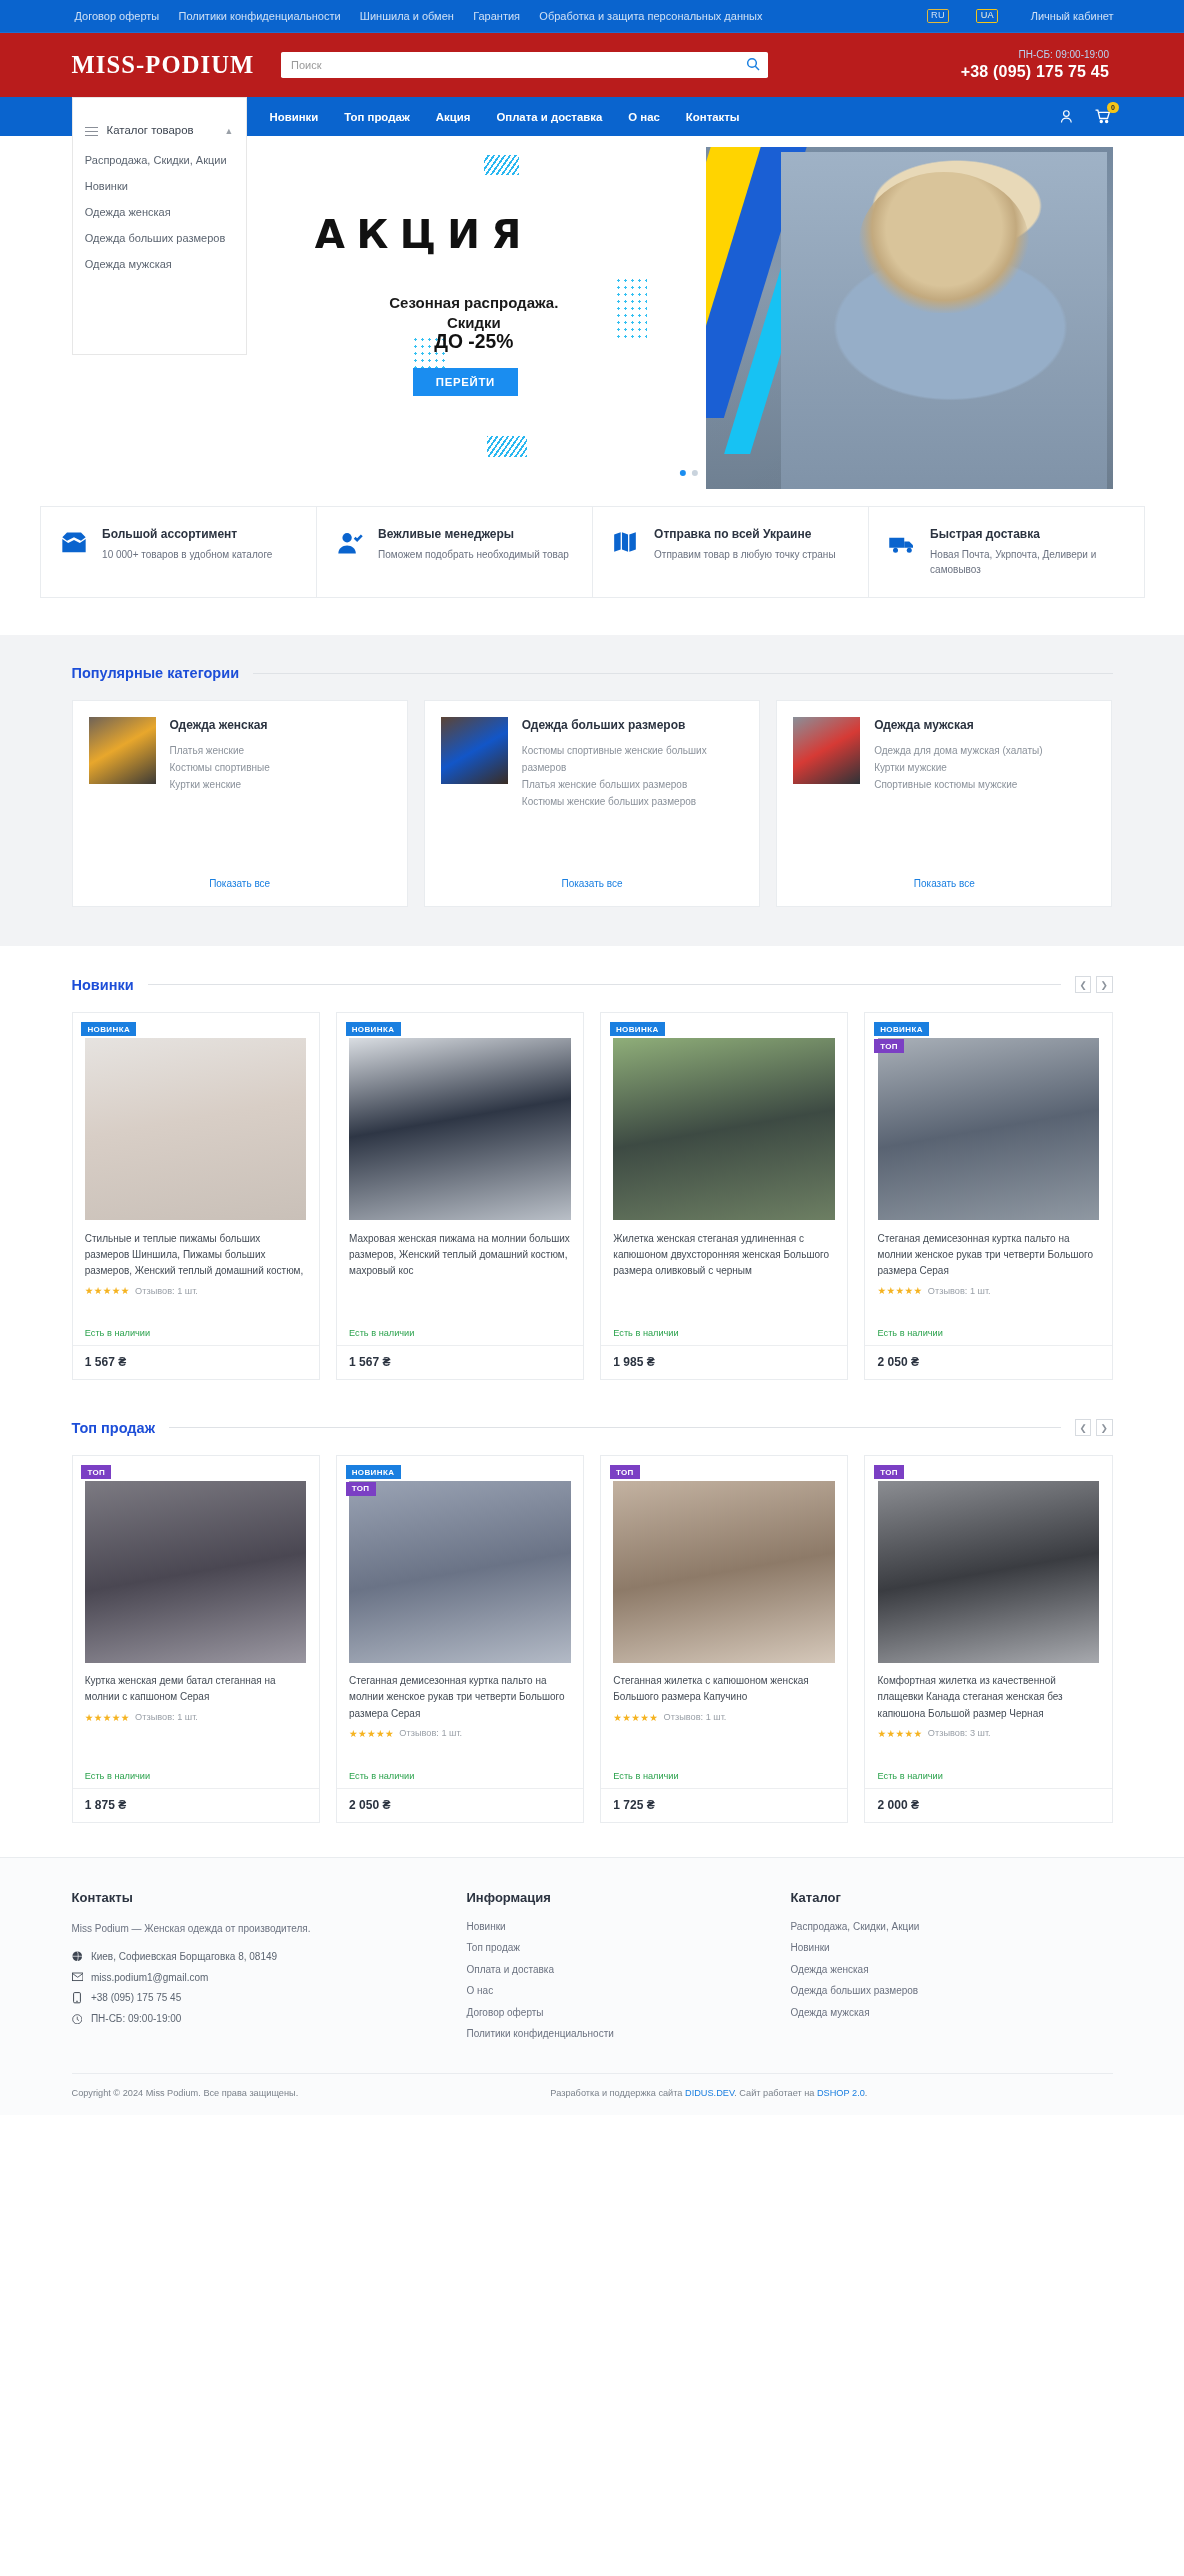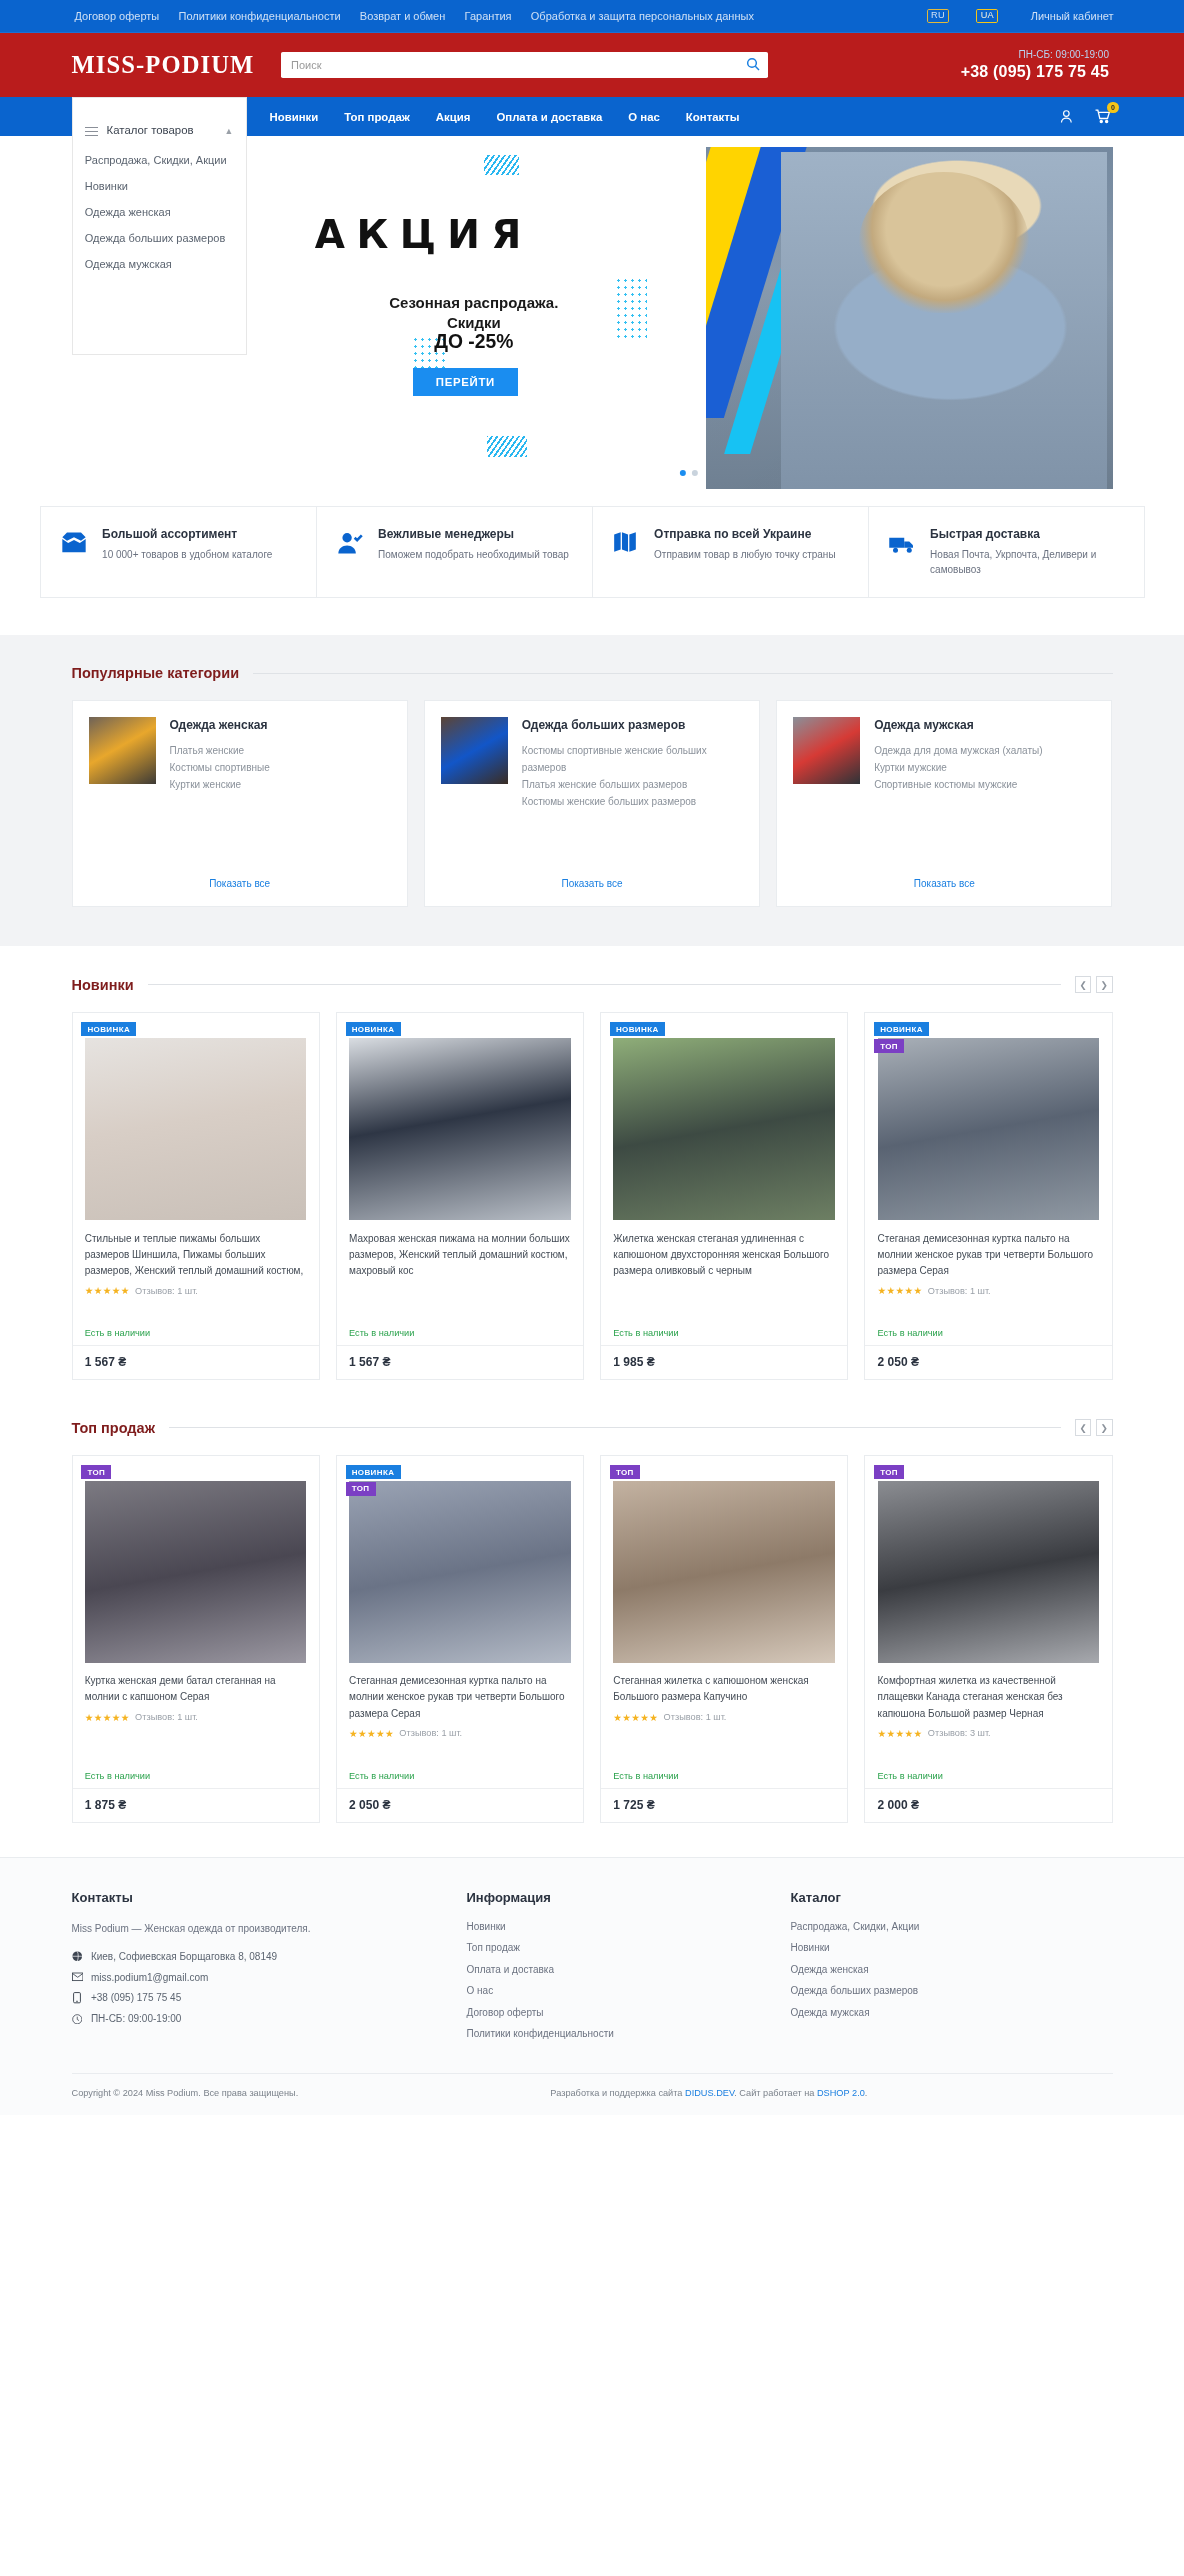--- a/index.html
+++ b/index.html
@@ -313,21 +313,21 @@
   }
   .feature:last-child { border-right: none; }
   .f-ic { flex: none; width: 30px; color: #0a64ce; margin-top: 2.6px; }
   .f-title { font-size: 12px; font-weight: 700; color: #2b3340; line-height: 1.42; margin-bottom: 3.5px; }
   .f-desc { font-size: 10px; color: #6b7280; line-height: 1.55; }
 
   
   .grayband { background: #f2f3f5; padding: 30px 0 39px; display: flex; justify-content: center; }
   .container { width: 1105px; padding: 0 32px; }
   .sec-head { display: flex; align-items: center; gap: 14px; margin-bottom: 19.3px; }
-  .sec-title { font-size: 14.5px; font-weight: 700; color: #7f1d1d; white-space: nowrap; }
+  .sec-title { font-size: 14.5px; font-weight: 700; color: #1d4ed8; white-space: nowrap; }
   .sec-rule { flex: 1; height: 0.9px; background: #dfe2e6; }
   .arrows { display: flex; gap: 4.4px; }
   .arrow {
     width: 16.7px; height: 16.7px;
     border: 0.9px solid #d7dbe0;
     background: #fff;
     color: #8c939c;
     font-size: 8.8px;
     display: flex; align-items: center; justify-content: center;
     cursor: pointer;
@@ -417,21 +417,21 @@
 </head>
 <body>
 
 <div class="page">
 
   <div class="topbar">
     <div class="topbar-inner">
       <div class="topbar-links">
         <a>Договор оферты</a>
         <a>Политики конфиденциальности</a>
-        <a>Возврат и обмен</a>
+        <a>Шиншила и обмен</a>
         <a>Гарантия</a>
         <a>Обработка и защита персональных данных</a>
       </div>
       <div class="topbar-right">
         <span class="lang">RU</span>
         <span class="lang active">UA</span>
         <a class="cabinet">Личный кабинет</a>
       </div>
     </div>
   </div>

